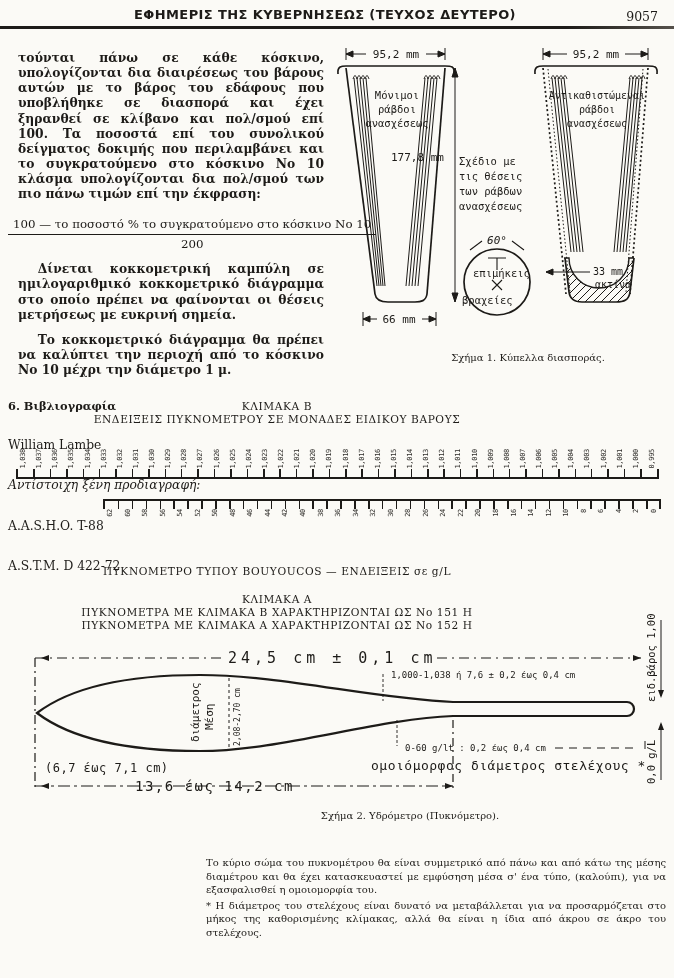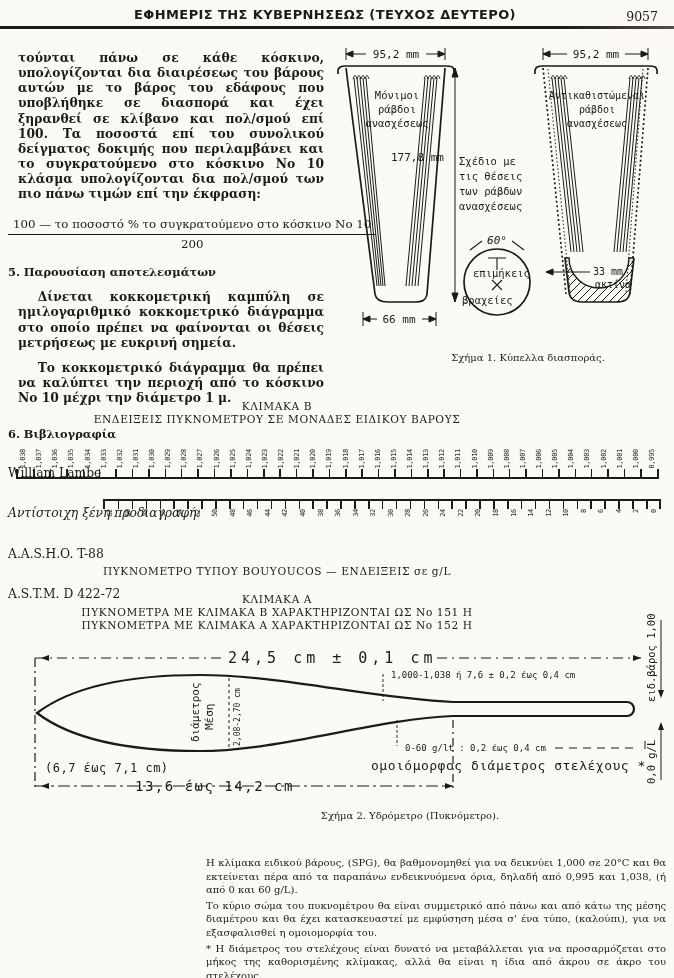--- a/index.html
+++ b/index.html
@@ -73,21 +73,20 @@
 <div class="hdr-title">ΕΦΗΜΕΡΙΣ ΤΗΣ ΚΥΒΕΡΝΗΣΕΩΣ (ΤΕΥΧΟΣ ΔΕΥΤΕΡΟ)</div>
 <div class="hdr-num">9057</div>
 <div class="hdr-rule"></div>
 
 <div class="left-col">
   <p>τούνται πάνω σε κάθε κόσκινο, υπολογίζονται δια διαιρέσεως του βάρους αυτών με το βάρος του εδάφους που υποβλήθηκε σε διασπορά και έχει ξηρανθεί σε κλίβανο και πολ/σμού επί 100. Τα ποσοστά επί του συνολικού δείγματος δοκιμής που περιλαμβάνει και το συγκρατούμενο στο κόσκινο Νο 10 κλάσμα υπολογίζονται δια πολ/σμού των πιο πάνω τιμών επί την έκφραση:</p>
   <div class="formula">
     <span class="formula-num">100 — το ποσοστό % το συγκρατούμενο στο κόσκινο Νο 10</span>
     <span class="formula-den">200</span>
   </div>
-  <div class="sec-head">5. Παρουσίαση αποτελεσμάτων</div>
   <p class="para-indent">Δίνεται κοκκομετρική καμπύλη σε ημιλογαριθμικό κοκκομετρικό διάγραμμα στο οποίο πρέπει να φαίνονται οι θέσεις μετρήσεως με ευκρινή σημεία.</p>
   <p class="para-indent">Το κοκκομετρικό διάγραμμα θα πρέπει να καλύπτει την περιοχή από το κόσκινο Νο 10 μέχρι την διάμετρο 1 μ.</p>
   <div class="sec-head" style="margin-top:22px;">6. Βιβλιογραφία</div>
   <div class="bib">
     <div>William Lambe</div>
     <div class="it">Αντίστοιχη ξένη προδιαγραφή:</div>
     <div>A.A.S.H.O. T-88</div>
     <div>A.S.T.M. D 422-72</div>
   </div>
 </div>
@@ -330,17 +329,16 @@
   </g>
   <text transform="translate(640,172) rotate(-90)" font-size="10.5">0,0 g/L</text>
   <g stroke="#1d1b18" stroke-width="1" fill="none">
     <path d="M646,112 L646,168"></path>
     <path d="M643,118 L646,110 L649,118 Z" fill="#1d1b18" stroke="none"></path>
   </g>
 </svg>
 <div class="fig2-cap ser">Σχήμα 2. Υδρόμετρο (Πυκνόμετρο).</div>
 
 <div class="bottom-text">
-  <p>Η κλίμακα ειδικού βάρους, (SPG), θα βαθμονομηθεί για να δεικνύει 1,000 σε 20°C και θα εκτείνεται πέρα από τα παραπάνω ενδεικνυόμενα όρια, δηλαδή από 0,995 και 1,038, (ή από 0 και 60 g/L).</p>
   <p>Το κύριο σώμα του πυκνομέτρου θα είναι συμμετρικό από πάνω και από κάτω της μέσης διαμέτρου και θα έχει κατασκευαστεί με εμφύσηση μέσα σ' ένα τύπο, (καλούπι), για να εξασφαλισθεί η ομοιομορφία του.</p>
   <p>* Η διάμετρος του στελέχους είναι δυνατό να μεταβάλλεται για να προσαρμόζεται στο μήκος της καθορισμένης κλίμακας, αλλά θα είναι η ίδια από άκρου σε άκρο του στελέχους.</p>
 
 </div>
 
 </body></html>

